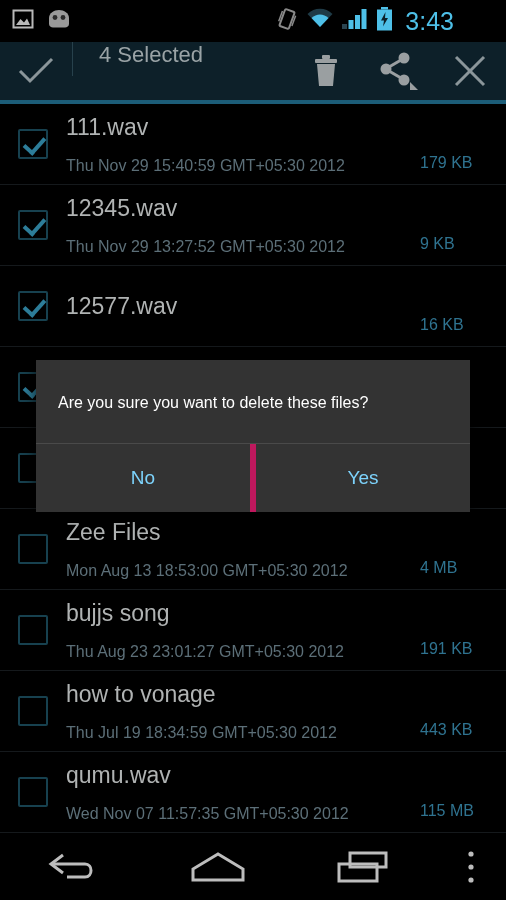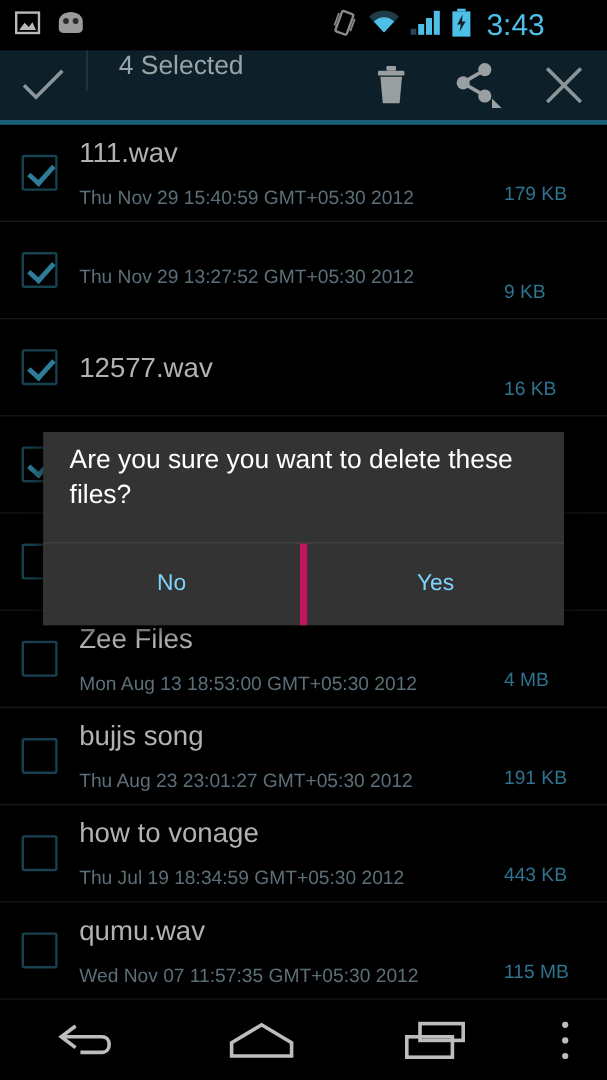--- a/index.html
+++ b/index.html
@@ -77,22 +77,23 @@
 
   
   .dialog-wrap {
     position:absolute; left:36px; top:360px;
     width:434px;
     background:#333333;
     box-shadow:0 2px 14px rgba(0,0,0,0.8);
     z-index:50;
   }
   .dialog-msg {
-    color:#ffffff; font-size:22px; line-height:29px;
+    color:#ffffff; font-size:16px; line-height:29px;
     padding:8px 22px 26px 22px;
+    margin-top:20px;
   }
   .dialog-divider { height:1px; background:#4a4a4a; width:100%; }
   .dialog-buttons { display:flex; height:68px; }
   .dlg-btn {
     flex:1; display:flex; align-items:center; justify-content:center;
     color:#7dd3fc; font-size:19px; background:#333333;
   }
   .dlg-btn.right { border-left:6px solid #be185d; }
 
   
@@ -206,20 +207,21 @@
         <div class="file-date">Thu Nov 29 15:40:59 GMT+05:30 2012</div>
       </div>
       <div class="file-size">179 KB</div>
     </div>
 
     <div class="file-row">
       <div class="cb-cell">
         <div class="checkbox checked"></div>
       </div>
       <div class="file-info">
+        <div class="file-name">12345.wav</div>
         <div class="file-date">Thu Nov 29 13:27:52 GMT+05:30 2012</div>
       </div>
       <div class="file-size">9 KB</div>
     </div>
 
     <div class="file-row">
       <div class="cb-cell">
         <div class="checkbox checked"></div>
       </div>
       <div class="file-info">

